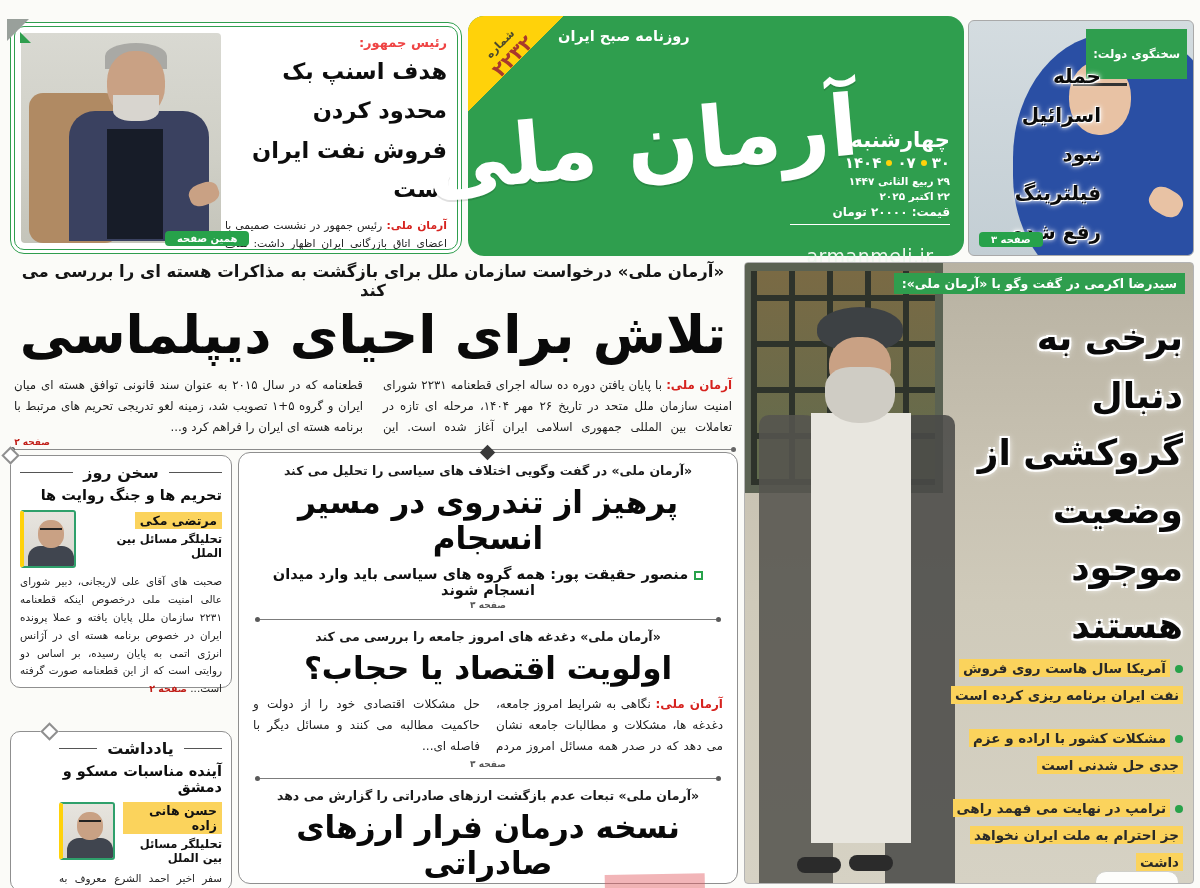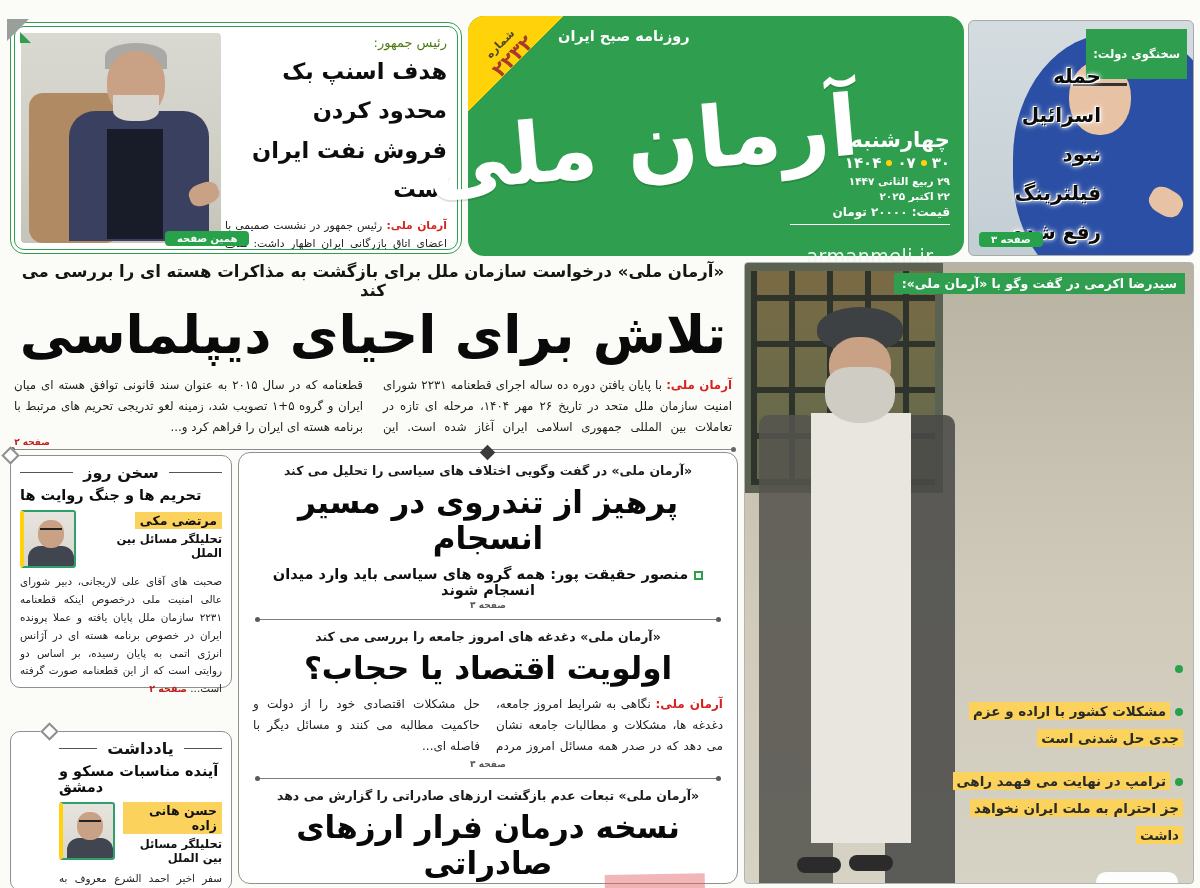--- a/index.html
+++ b/index.html
@@ -24,21 +24,21 @@
   .pres-photo { position:absolute; left:6px; top:6px; bottom:6px; width:200px;
     background:linear-gradient(180deg,#d9d9d2 0%,#cfcfc6 60%,#c4c4ba 100%); border-radius:4px; overflow:hidden; }
   .pres-chair { position:absolute; left:8px; top:60px; width:90px; height:150px; background:#b08a63; border-radius:14px; }
   .pres-body { position:absolute; left:48px; top:78px; width:140px; height:130px; background:#3a4160; border-radius:26px 26px 0 0; }
   .pres-shirt { position:absolute; left:86px; top:96px; width:56px; height:110px; background:#171c28; }
   .pres-head { position:absolute; left:86px; top:18px; width:58px; height:66px; background:#c9a184; border-radius:46%; }
   .pres-hair { position:absolute; left:84px; top:10px; width:62px; height:26px; background:#a9a9a5; border-radius:50% 50% 0 0; }
   .pres-beard { position:absolute; left:92px; top:62px; width:46px; height:26px; background:#d8d5cf; border-radius:0 0 40% 40%; }
   .pres-hand { position:absolute; left:168px; top:150px; width:30px; height:22px; background:#c9a184; border-radius:40%; transform:rotate(-20deg); }
   .pres-text { position:absolute; right:10px; top:8px; width:222px; text-align:right; }
-  .pres-kicker { color:#4d7c0f; font-weight:normal; font-size:13px; }
+  .pres-kicker { color:#ef4444; font-weight:bold; font-size:13px; }
   .pres-headline { font-size:22.5px; font-weight:900; line-height:1.75; color:#0d0d0d; margin-top:2px; }
   .pres-lead { font-size:10.8px; line-height:1.75; text-align:justify; margin-top:7px; color:#222; }
   .lead-label { color:#d6231f; font-weight:bold; }
   .pill { display:inline-block; background:#27a24a; color:#fff; font-size:10px; font-weight:bold;
     padding:2px 12px; border-radius:4px; }
   .pres-pill { position:absolute; bottom:3px; left:150px; z-index:5; }
 
   
   .masthead { left:468px; top:16px; width:496px; height:240px; background:#2f9e4e; border-radius:16px; overflow:visible; }
   .mast-corner { position:absolute; left:0; top:0; width:96px; height:96px; border-radius:16px 0 0 0;
@@ -107,21 +107,21 @@
   .int-pill-partial { position:absolute; right:14px; bottom:-10px; width:84px; height:22px; background:#fdfdfb; border:1px solid #cfcfc9; border-radius:12px; z-index:6; }
 
   
   .side-box { width:222px; border:1.5px solid #8f8f8f; border-radius:10px; background:#fff; padding:7px 9px; }
   .speech-box { left:10px; top:455px; height:233px; }
   .note-box { left:10px; top:731px; height:160px;padding-left:48px; }
   .sec-head { display:flex; align-items:center; gap:6px; position:relative; }
   .sec-head .rule { flex:1; height:1.5px; background:#555; }
   .sec-title { font-size:16px; font-weight:900; color:#141414; padding:0 4px; }
   .sec-diamond { position:absolute; left:-16px; top:-14px; width:13px; height:13px; background:#fff; border:2px solid #8f8f8f; transform:rotate(45deg); }
-  .side-title { text-align:left; font-size:14.5px; font-weight:900; margin-top:5px; color:#0d0d0d; }
+  .side-title { text-align:right; font-size:14.5px; font-weight:900; margin-top:5px; color:#0d0d0d; }
   .author-row { display:flex; flex-direction:row; justify-content:flex-start; align-items:flex-start; gap:8px; margin:7px 0 5px; direction:rtl; }
   .author-photo { width:56px; height:58px; border:2px solid #2fa06b; border-left:4px solid #ffd20a; border-radius:3px; position:relative; overflow:hidden;
     background:linear-gradient(180deg,#e7e4de 0%,#d9d6cf 100%); flex:0 0 auto; }
   .ap-head { position:absolute; left:14px; top:8px; width:26px; height:28px; background:#c9a184; border-radius:46%; }
   .ap-body { position:absolute; left:4px; top:34px; width:46px; height:26px; background:#40454f; border-radius:12px 12px 0 0; }
   .ap-glass { position:absolute; left:16px; top:16px; width:22px; height:6px; border-top:2.5px solid #222; }
   .author-meta { text-align:right; }
   .author-name { display:inline-block; background:#fbd35c; font-size:12.5px; font-weight:900; padding:1px 5px; }
   .author-role { font-size:11.5px; font-weight:bold; margin-top:3px; color:#101010; }
   .side-body { font-size:10.4px; line-height:1.72; text-align:justify; color:#222; }
@@ -234,22 +234,29 @@
       <div class="int-cloak-r"></div>
         <div class="int-cloak-l"></div>
         <div class="int-robe"></div>
       <div class="int-turban"></div>
         <div class="int-face"></div>
         <div class="int-beard"></div>
       <div class="int-shoe1"></div>
         <div class="int-shoe2"></div>
     </div>
     <div class="int-kicker">سیدرضا اکرمی در گفت وگو با «آرمان ملی»:</div>
+    <div class="int-headline">
+      <div>برخی به دنبال</div>
+      <div>گروکشی از</div>
+      <div>وضعیت</div>
+      <div>موجود</div>
+      <div>هستند</div>
+    </div>
     <div class="int-bullets">
-      <div class="int-bullet"><span class="dot"></span></div>
+      <div class="int-bullet"><span class="dot"></span><span class="hl">آمریکا سال هاست روی فروش نفت ایران برنامه ریزی کرده است</span></div>
       <div class="int-bullet"><span class="dot"></span><span class="hl">مشکلات کشور با اراده و عزم جدی حل شدنی است</span></div>
       <div class="int-bullet"><span class="dot"></span><span class="hl">ترامپ در نهایت می فهمد راهی جز احترام به ملت ایران نخواهد داشت</span></div>
     </div>
     <div class="int-pill-partial"></div>
   </div>
 
   <div class="abs side-box speech-box">
     <div class="sec-head">
       <span class="rule"></span>
       <span class="sec-title">سخن روز</span>

